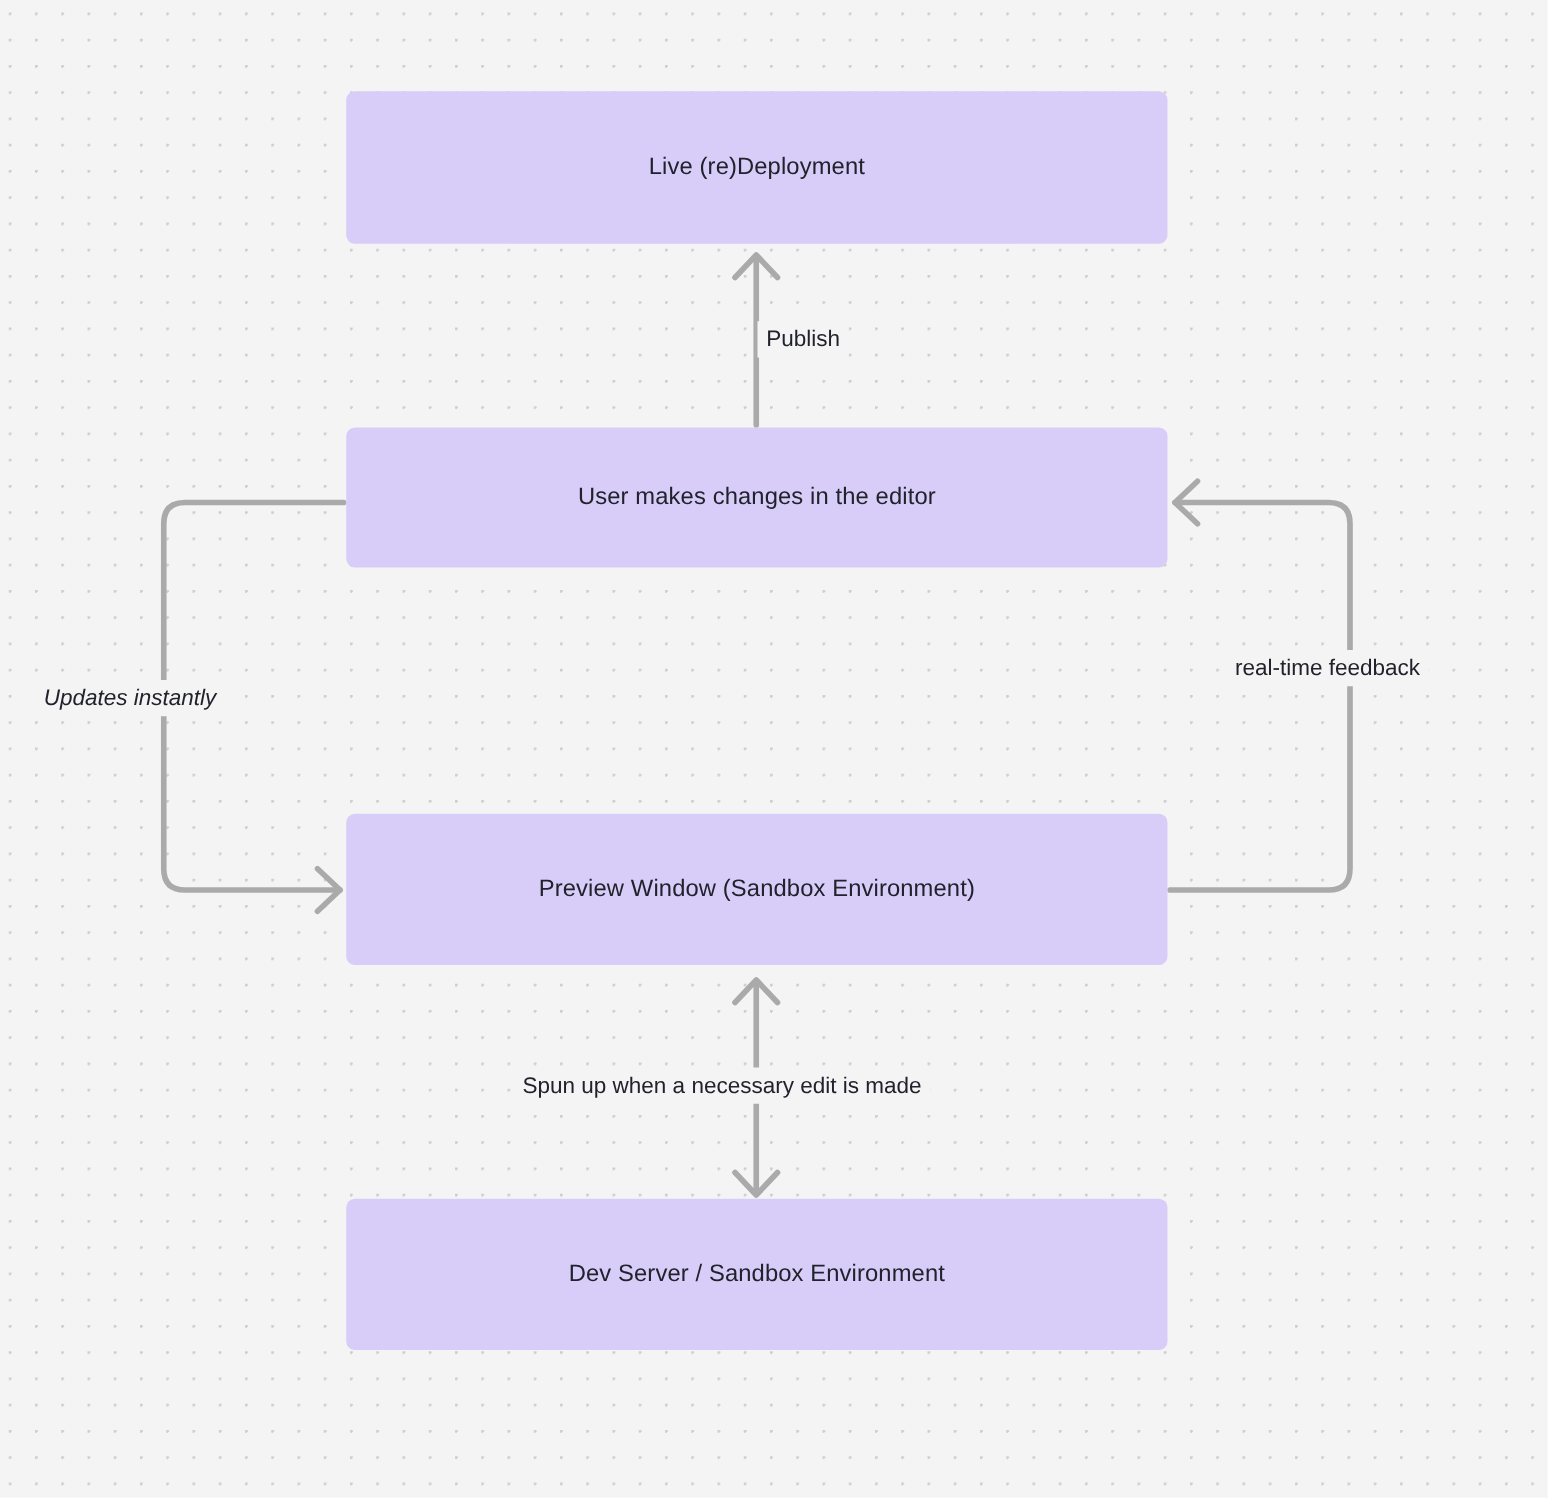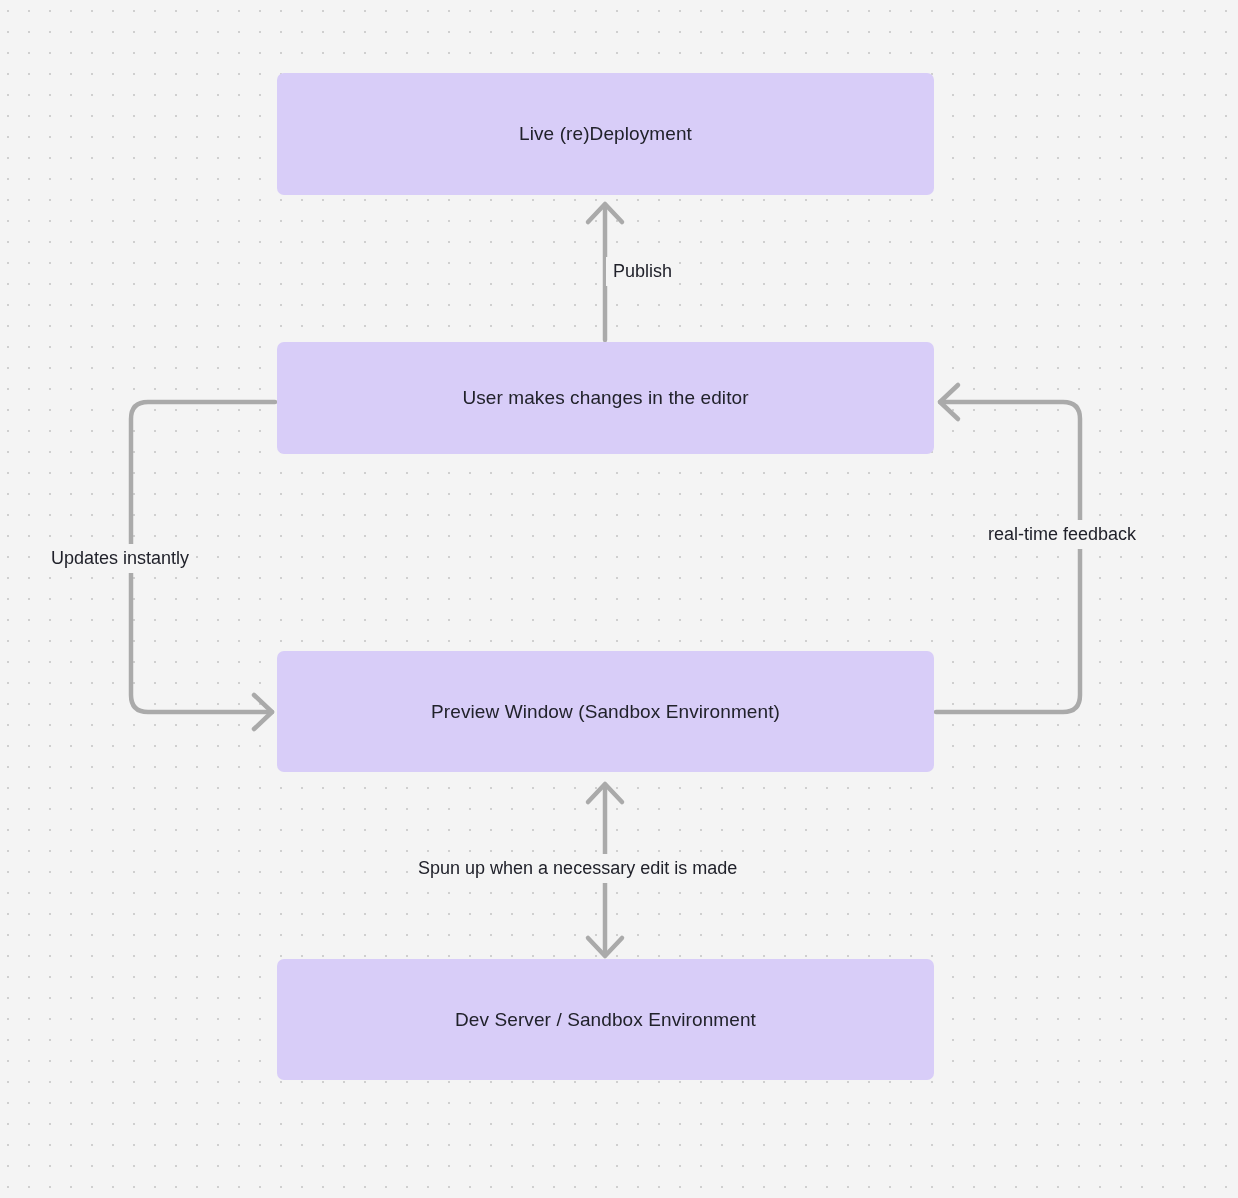--- a/index.html
+++ b/index.html
@@ -75,21 +75,21 @@
     font-size: 18px;
     line-height: 1.25;
     white-space: nowrap;
     background: #f4f4f4;
     padding: 3px 7px;
     user-select: none;
   }
 
   #label-publish   { left: 566px; top: 257px; margin-left: 40px; }
   #label-spun      { left: 411px; top: 854px; }
-  #label-updates   { left: 44px;  top: 544px; }
+  #label-updates   { left: 28px;  top: 544px; font-style: italic; }
   #label-realtime  { left: 981px; top: 520px; }
 </style>
 </head>
 <body>
 
 <div id="canvas">
 
   <svg id="edges" viewBox="0 0 1238 1198" width="1238" height="1198" aria-hidden="true">
 
     <g>

